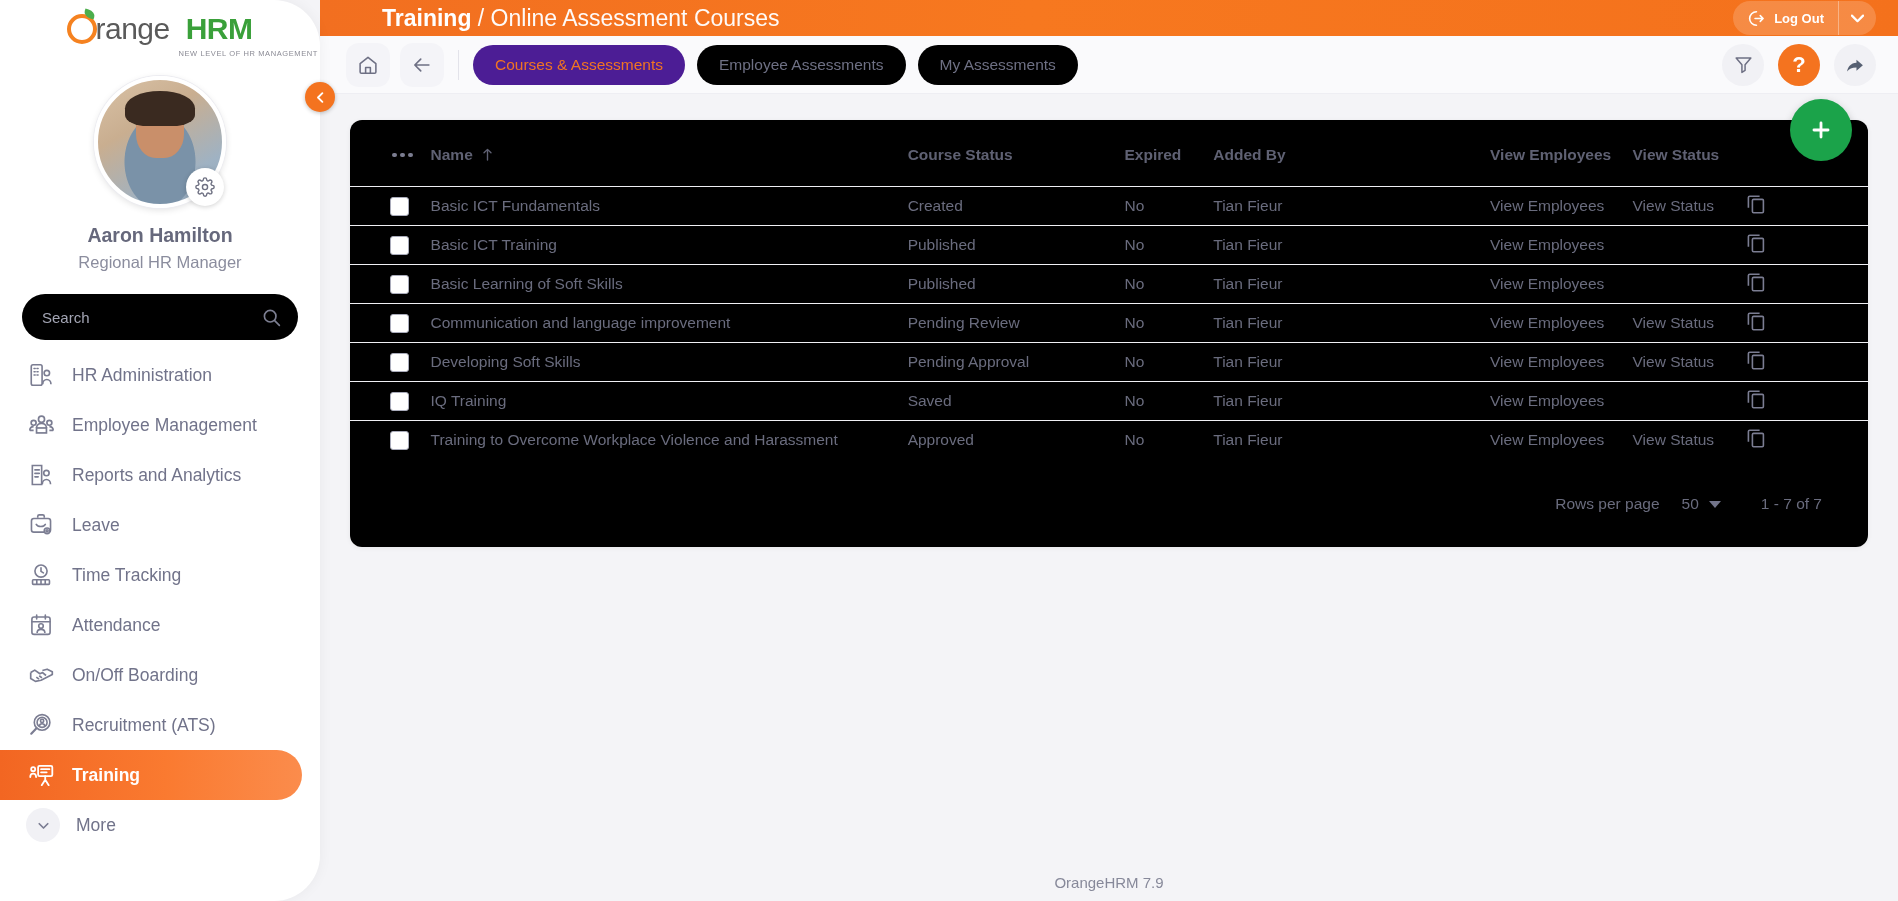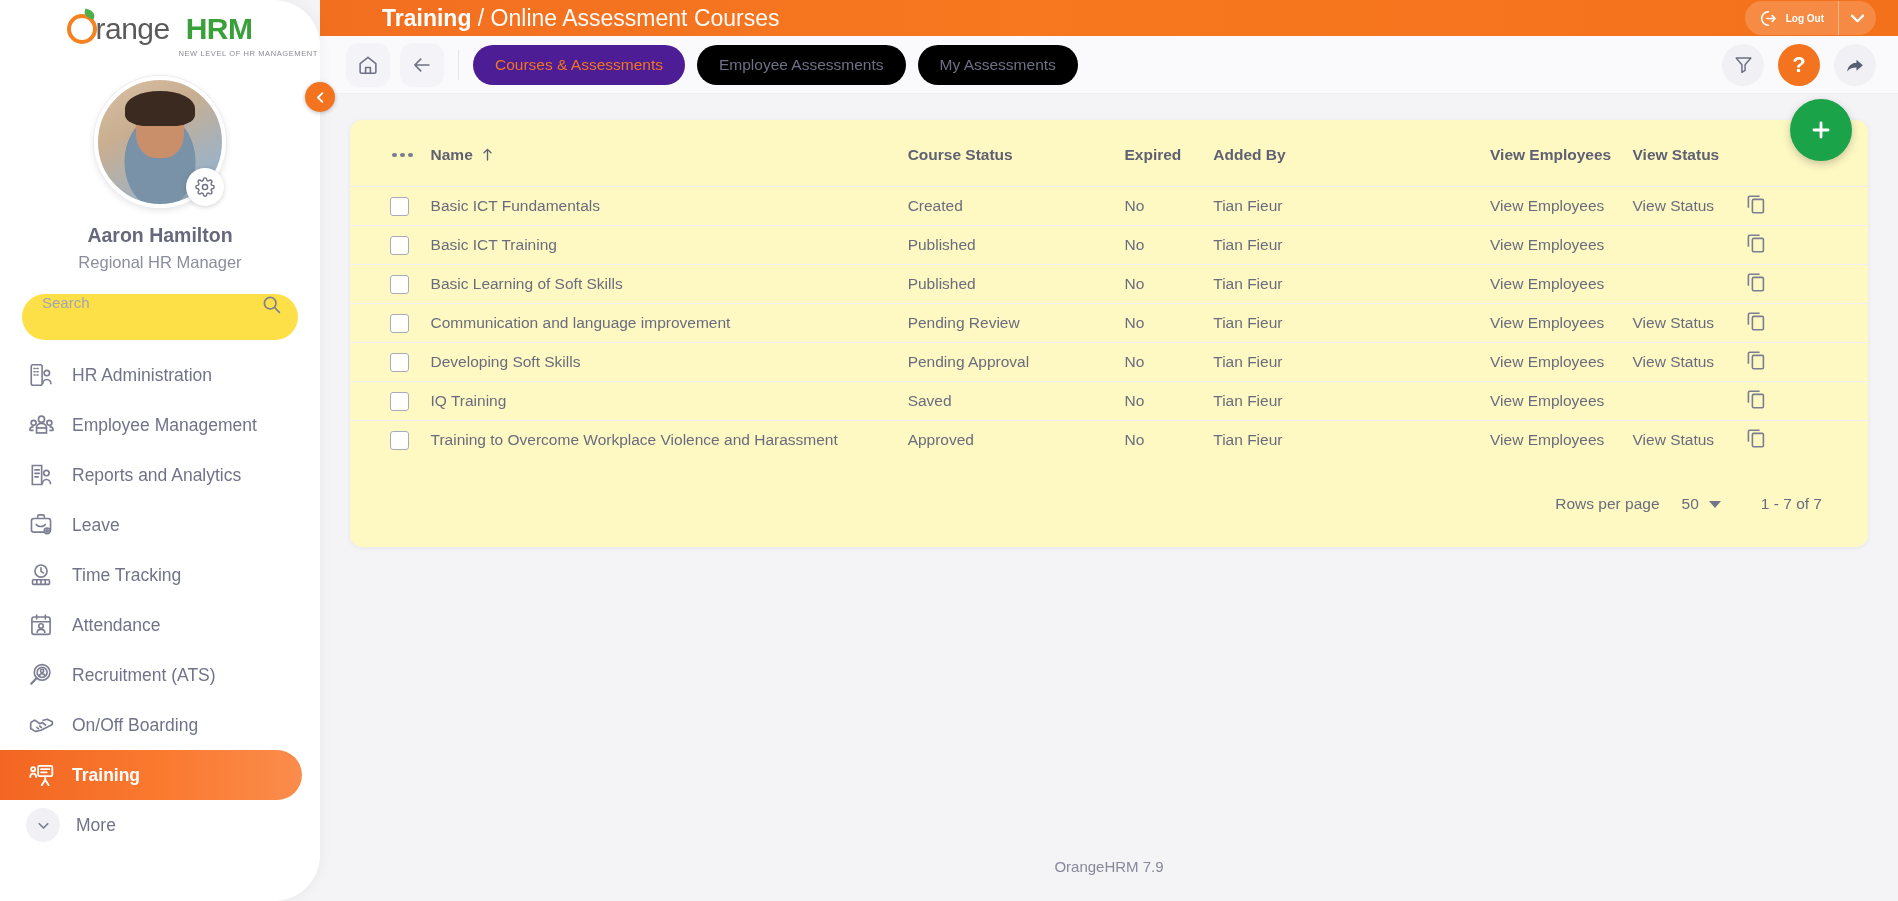--- a/index.html
+++ b/index.html
@@ -73,22 +73,22 @@
     text-align: center; margin-top: 16px;
     font-size: 19.5px; font-weight: 700; color: #66687c;
   }
   .user-role {
     text-align: center; margin-top: 6px;
     font-size: 16.5px; color: #8b8d9e; font-weight: 400;
   }
 
   .search-box {
     margin: 22px 22px 6px 22px; height: 46px;
-    background: #fde047; border-radius: 23px;
-    display: flex; align-items: flex-start; padding: 0 16px 0 20px;
+    background: #000000; border-radius: 23px;
+    display: flex; align-items: center; padding: 0 16px 0 20px;
   }
   .search-box input {
     flex: 1; border: 0; outline: none; background: transparent;
     font-size: 15px; color: #6d6f80; font-family: inherit;
   }
   .search-box input::placeholder { color: #a3a5b4; }
 
   .nav { margin-top: 10px; }
   .nav-item {
     display: flex; align-items: center; gap: 16px;
@@ -125,21 +125,21 @@
     padding: 0 22px 0 62px; position: relative;
   }
   .topbar-title { font-size: 23px; color: #fff; }
   .topbar-title .bold { font-weight: 700; }
   .topbar-title .light { font-weight: 400; opacity: 0.97; }
   .logout {
     display: flex; align-items: center; height: 34px;
     background: rgba(255,255,255,0.18); border-radius: 17px; cursor: pointer;
   }
   .logout-main { display: flex; align-items: center; gap: 9px; padding: 0 14px 0 13px; }
-  .logout-label { font-size: 10px; font-weight: 700; color: #fff; }
+  .logout-label { font-size: 13px; font-weight: 700; color: #fff; }
   .logout-caret {
     width: 38px; height: 34px; display: flex; align-items: center; justify-content: center;
     border-left: 1px solid rgba(255,255,255,0.35);
   }
 
   .subbar {
     height: 58px; background: #fafafc;
     display: flex; align-items: center; padding: 0 22px 0 26px;
     border-bottom: 1px solid #eeeef3;
   }
@@ -158,21 +158,21 @@
   .tab.active { background: #4c1d95; color: #f07422; }
   .subbar-right { margin-left: auto; display: flex; align-items: center; gap: 14px; }
   .icon-btn {
     width: 42px; height: 42px; border-radius: 50%; background: #f1f1f5;
     display: flex; align-items: center; justify-content: center; cursor: pointer;
   }
   .icon-btn.help { background: #f4731f; }
 
   .content { flex: 1; position: relative; padding: 26px 30px 0 30px; overflow: hidden; }
   .card {
-    background: #fef9c3; border-radius: 12px; box-shadow: 0 1px 5px rgba(0,0,0,0.06);
+    background: #000000; border-radius: 12px; box-shadow: 0 1px 5px rgba(0,0,0,0.06);
     padding: 0 0 0 0; position: relative; max-height: 672px;
   }
 
   .fab {
     position: absolute; right: 46px; top: 5px;
     width: 62px; height: 62px; border-radius: 50%; background: #1ba34a;
     display: flex; align-items: center; justify-content: center;
     box-shadow: 0 3px 9px rgba(0,0,0,0.22); cursor: pointer; z-index: 9;
   }
 
@@ -208,21 +208,21 @@
 
   .pager {
     display: flex; align-items: center; justify-content: flex-end; gap: 0;
     padding: 36px 46px 34px 0; font-size: 15.5px; color: #6a6c7e;
   }
   .pager-label { margin-right: 22px; }
   .pager-select { display: flex; align-items: center; gap: 10px; cursor: pointer; margin-right: 40px; }
   .caret-dn { width:0;height:0;border-left:6px solid transparent;border-right:6px solid transparent;border-top:7px solid #72748a; }
 
   .footer {
-    position: absolute; left: 0; right: 0; bottom: 16px; height: 38px;
+    position: absolute; left: 0; right: 0; bottom: 0; height: 38px;
     display: flex; align-items: center; justify-content: center;
     font-size: 15px; color: #87899a; background: #f4f4f7;
   }
   svg { display: block; }
 </style>
 </head>
 <body>
 
 <div class="app">
 
@@ -335,40 +335,40 @@
             <path d="M3.6 9h16.8M8 2.8v3.6M16 2.8v3.6" stroke-linecap="round"></path>
             <circle cx="12" cy="13" r="2.1"></circle>
             <path d="M8.4 19.4c0-2.1 1.6-3.4 3.6-3.4s3.6 1.3 3.6 3.4"></path>
           </svg>
         </span>
         <span>Attendance</span>
       </div>
 
       <div class="nav-item">
         <span class="ico">
+          <svg width="27" height="27" viewBox="0 0 24 24" fill="none" stroke="#7b7d92" stroke-width="1.5" stroke-linejoin="round">
+            <path d="M2.4 9.4 6 7.2l4.6 3.2 2.4-1 3 2.6"></path>
+            <path d="M2.4 9.4v5.2l4.2 2.6 5-1 4.8-2.4 5.2-2.6V8.6l-4.6-2.2-4.2 1.2"></path>
+            <path d="M7.4 13.4l2.4 1.8M10 12.2l2.4 1.9"></path>
+          </svg>
+        </span>
+        <span>On/Off Boarding</span>
+      </div>
+
+      <div class="nav-item">
+        <span class="ico">
           <svg width="26" height="26" viewBox="0 0 24 24" fill="none" stroke="#7b7d92" stroke-width="1.5">
             <circle cx="13" cy="9.6" r="7.2"></circle>
               <circle cx="13" cy="9.6" r="4.6"></circle>
             <circle cx="13" cy="8.2" r="1.5"></circle>
             <path d="M10.6 13c0-1.4 1.1-2.2 2.4-2.2s2.4.8 2.4 2.2"></path>
             <path d="M7.8 14.9 3 20" stroke-linecap="round" stroke-width="2"></path>
           </svg>
         </span>
         <span>Recruitment (ATS)</span>
-      </div>
-
-      <div class="nav-item">
-        <span class="ico">
-          <svg width="27" height="27" viewBox="0 0 24 24" fill="none" stroke="#7b7d92" stroke-width="1.5" stroke-linejoin="round">
-            <path d="M2.4 9.4 6 7.2l4.6 3.2 2.4-1 3 2.6"></path>
-            <path d="M2.4 9.4v5.2l4.2 2.6 5-1 4.8-2.4 5.2-2.6V8.6l-4.6-2.2-4.2 1.2"></path>
-            <path d="M7.4 13.4l2.4 1.8M10 12.2l2.4 1.9"></path>
-          </svg>
-        </span>
-        <span>On/Off Boarding</span>
       </div>
 
       <div class="nav-item active">
         <span class="ico">
           <svg width="27" height="27" viewBox="0 0 24 24" fill="none" stroke="#ffffff" stroke-width="1.6" stroke-linecap="round">
             <circle cx="4.6" cy="6.4" r="1.8"></circle>
             <path d="M2 13.4c0-1.9 1.2-3 2.6-3s2.6 1.1 2.6 3"></path>
             <rect x="9" y="3.4" width="12.6" height="9.2" rx="1.2"></rect>
             <path d="M11.6 6.4h7.4M11.6 9.2h5"></path>
             <path d="M15.3 12.6v3.2M12.2 20.6l3.1-4.8 3.1 4.8"></path>

